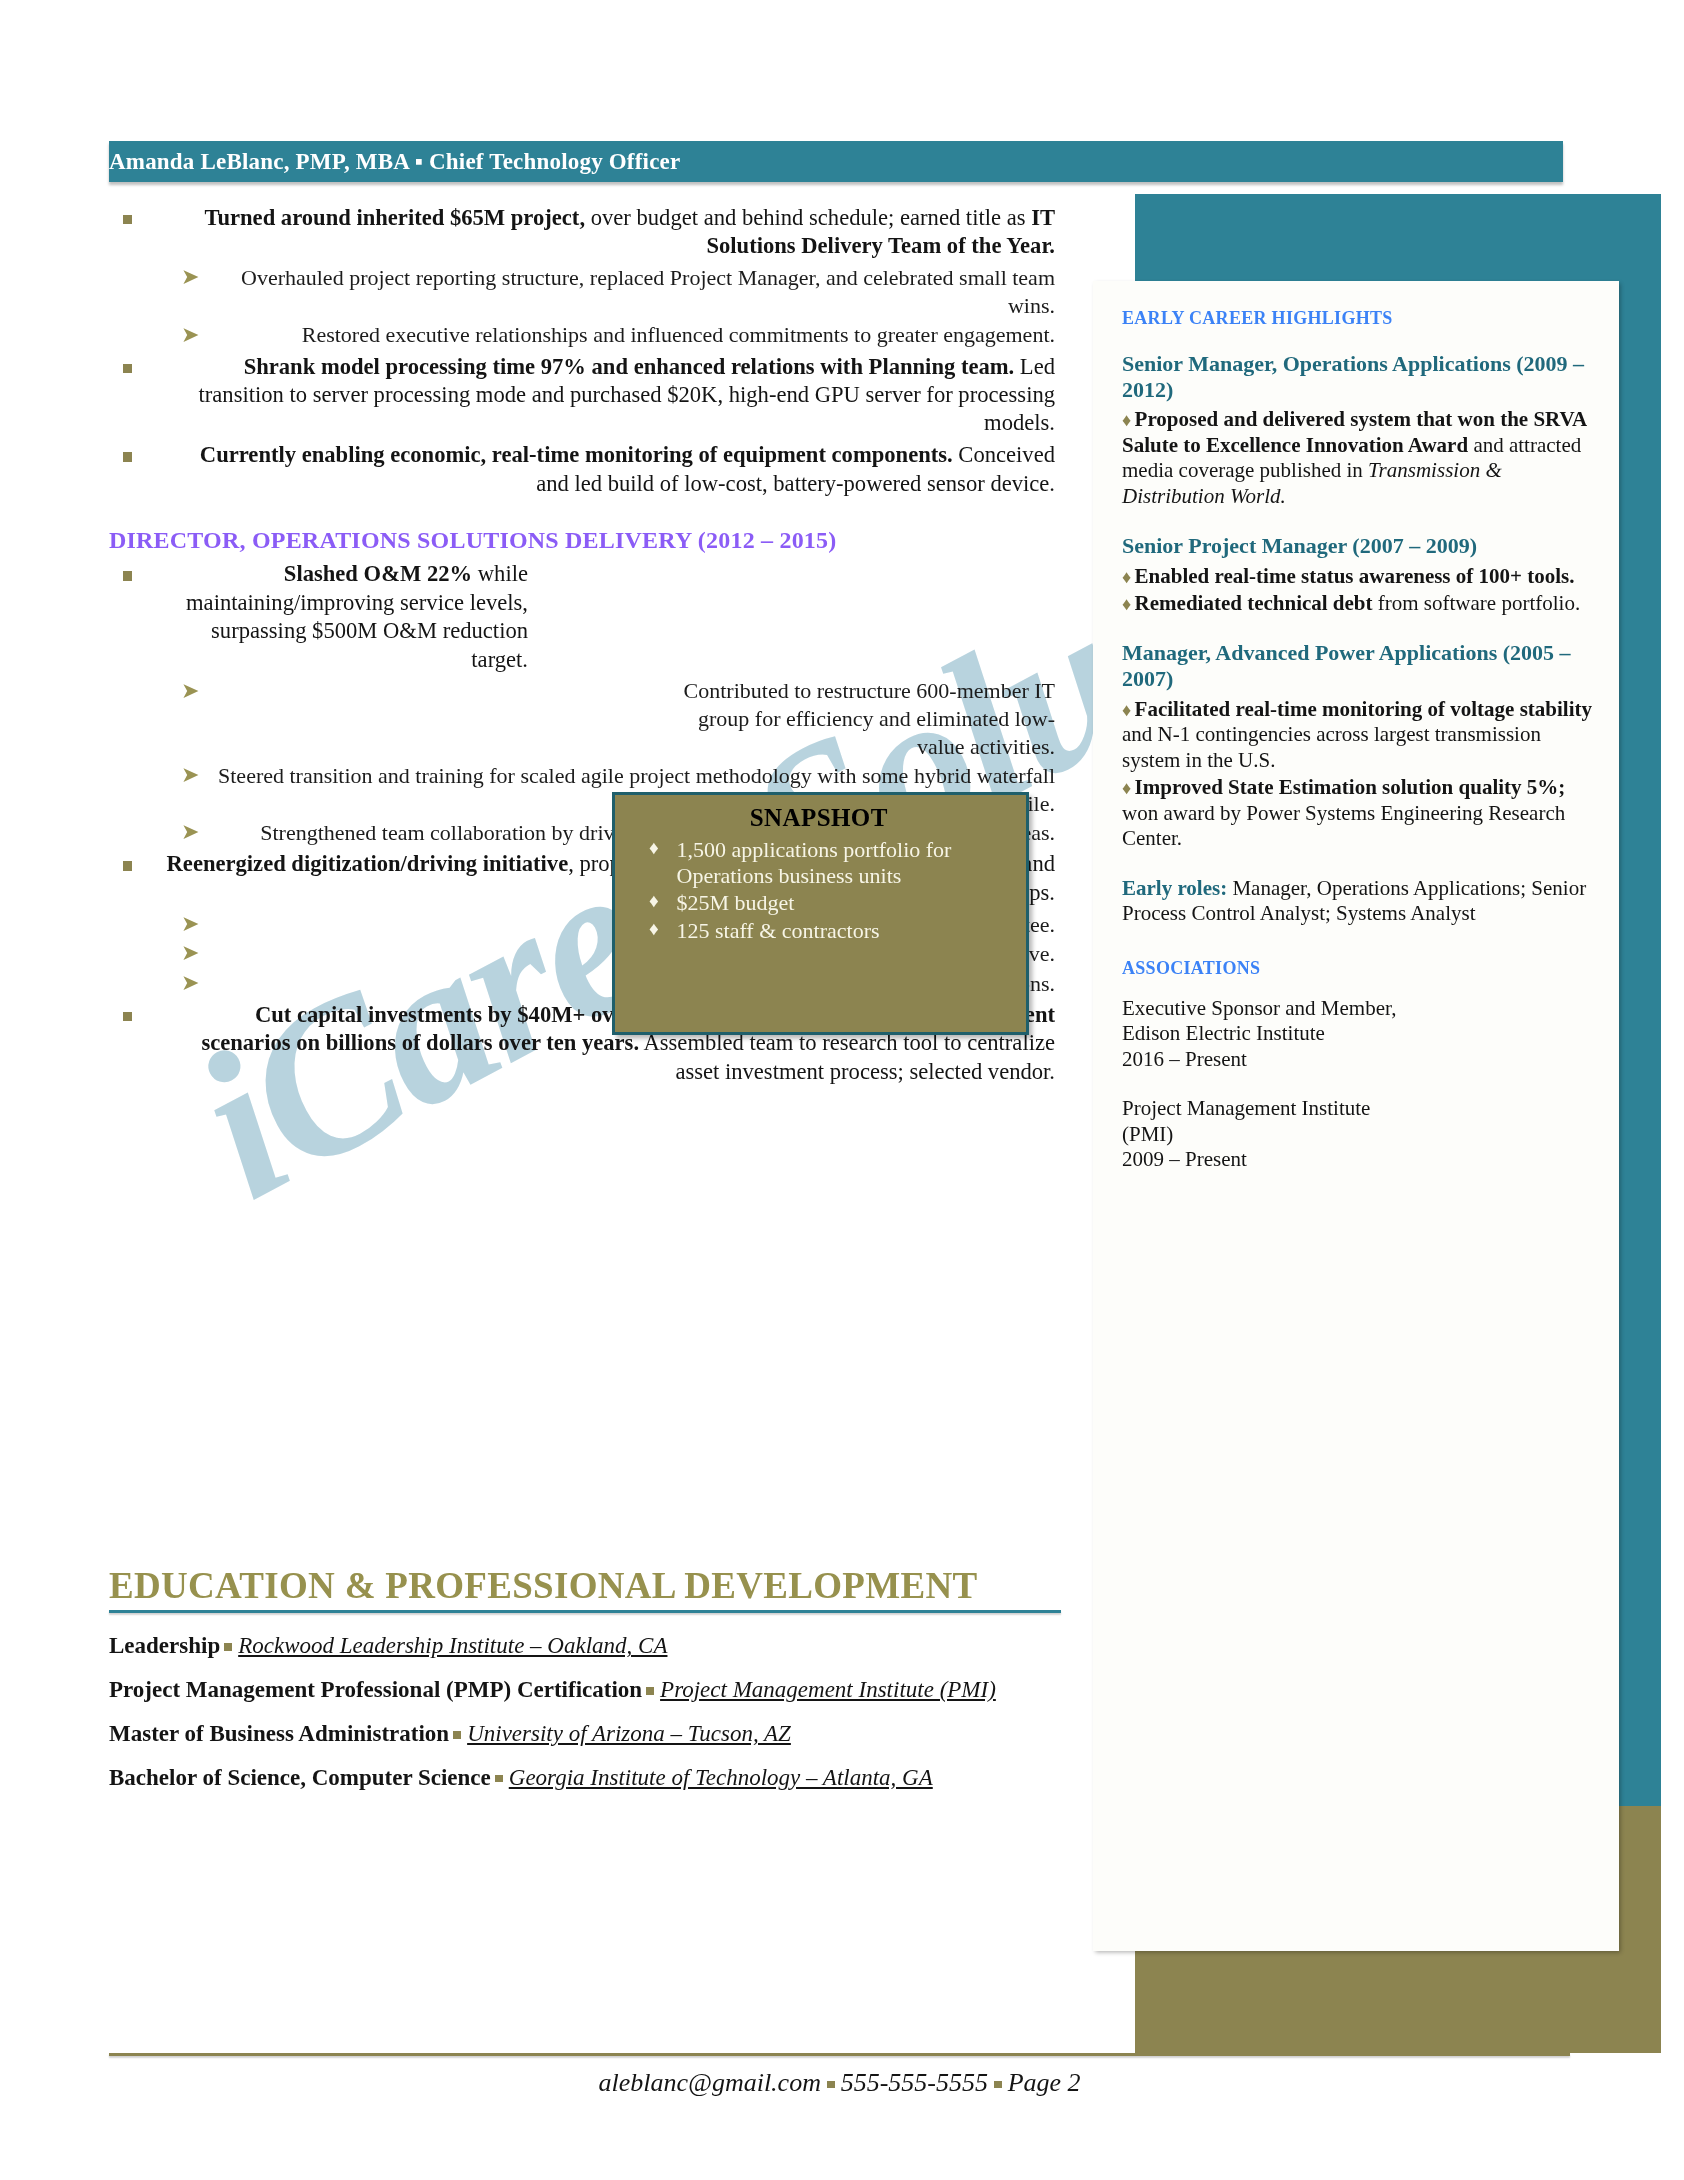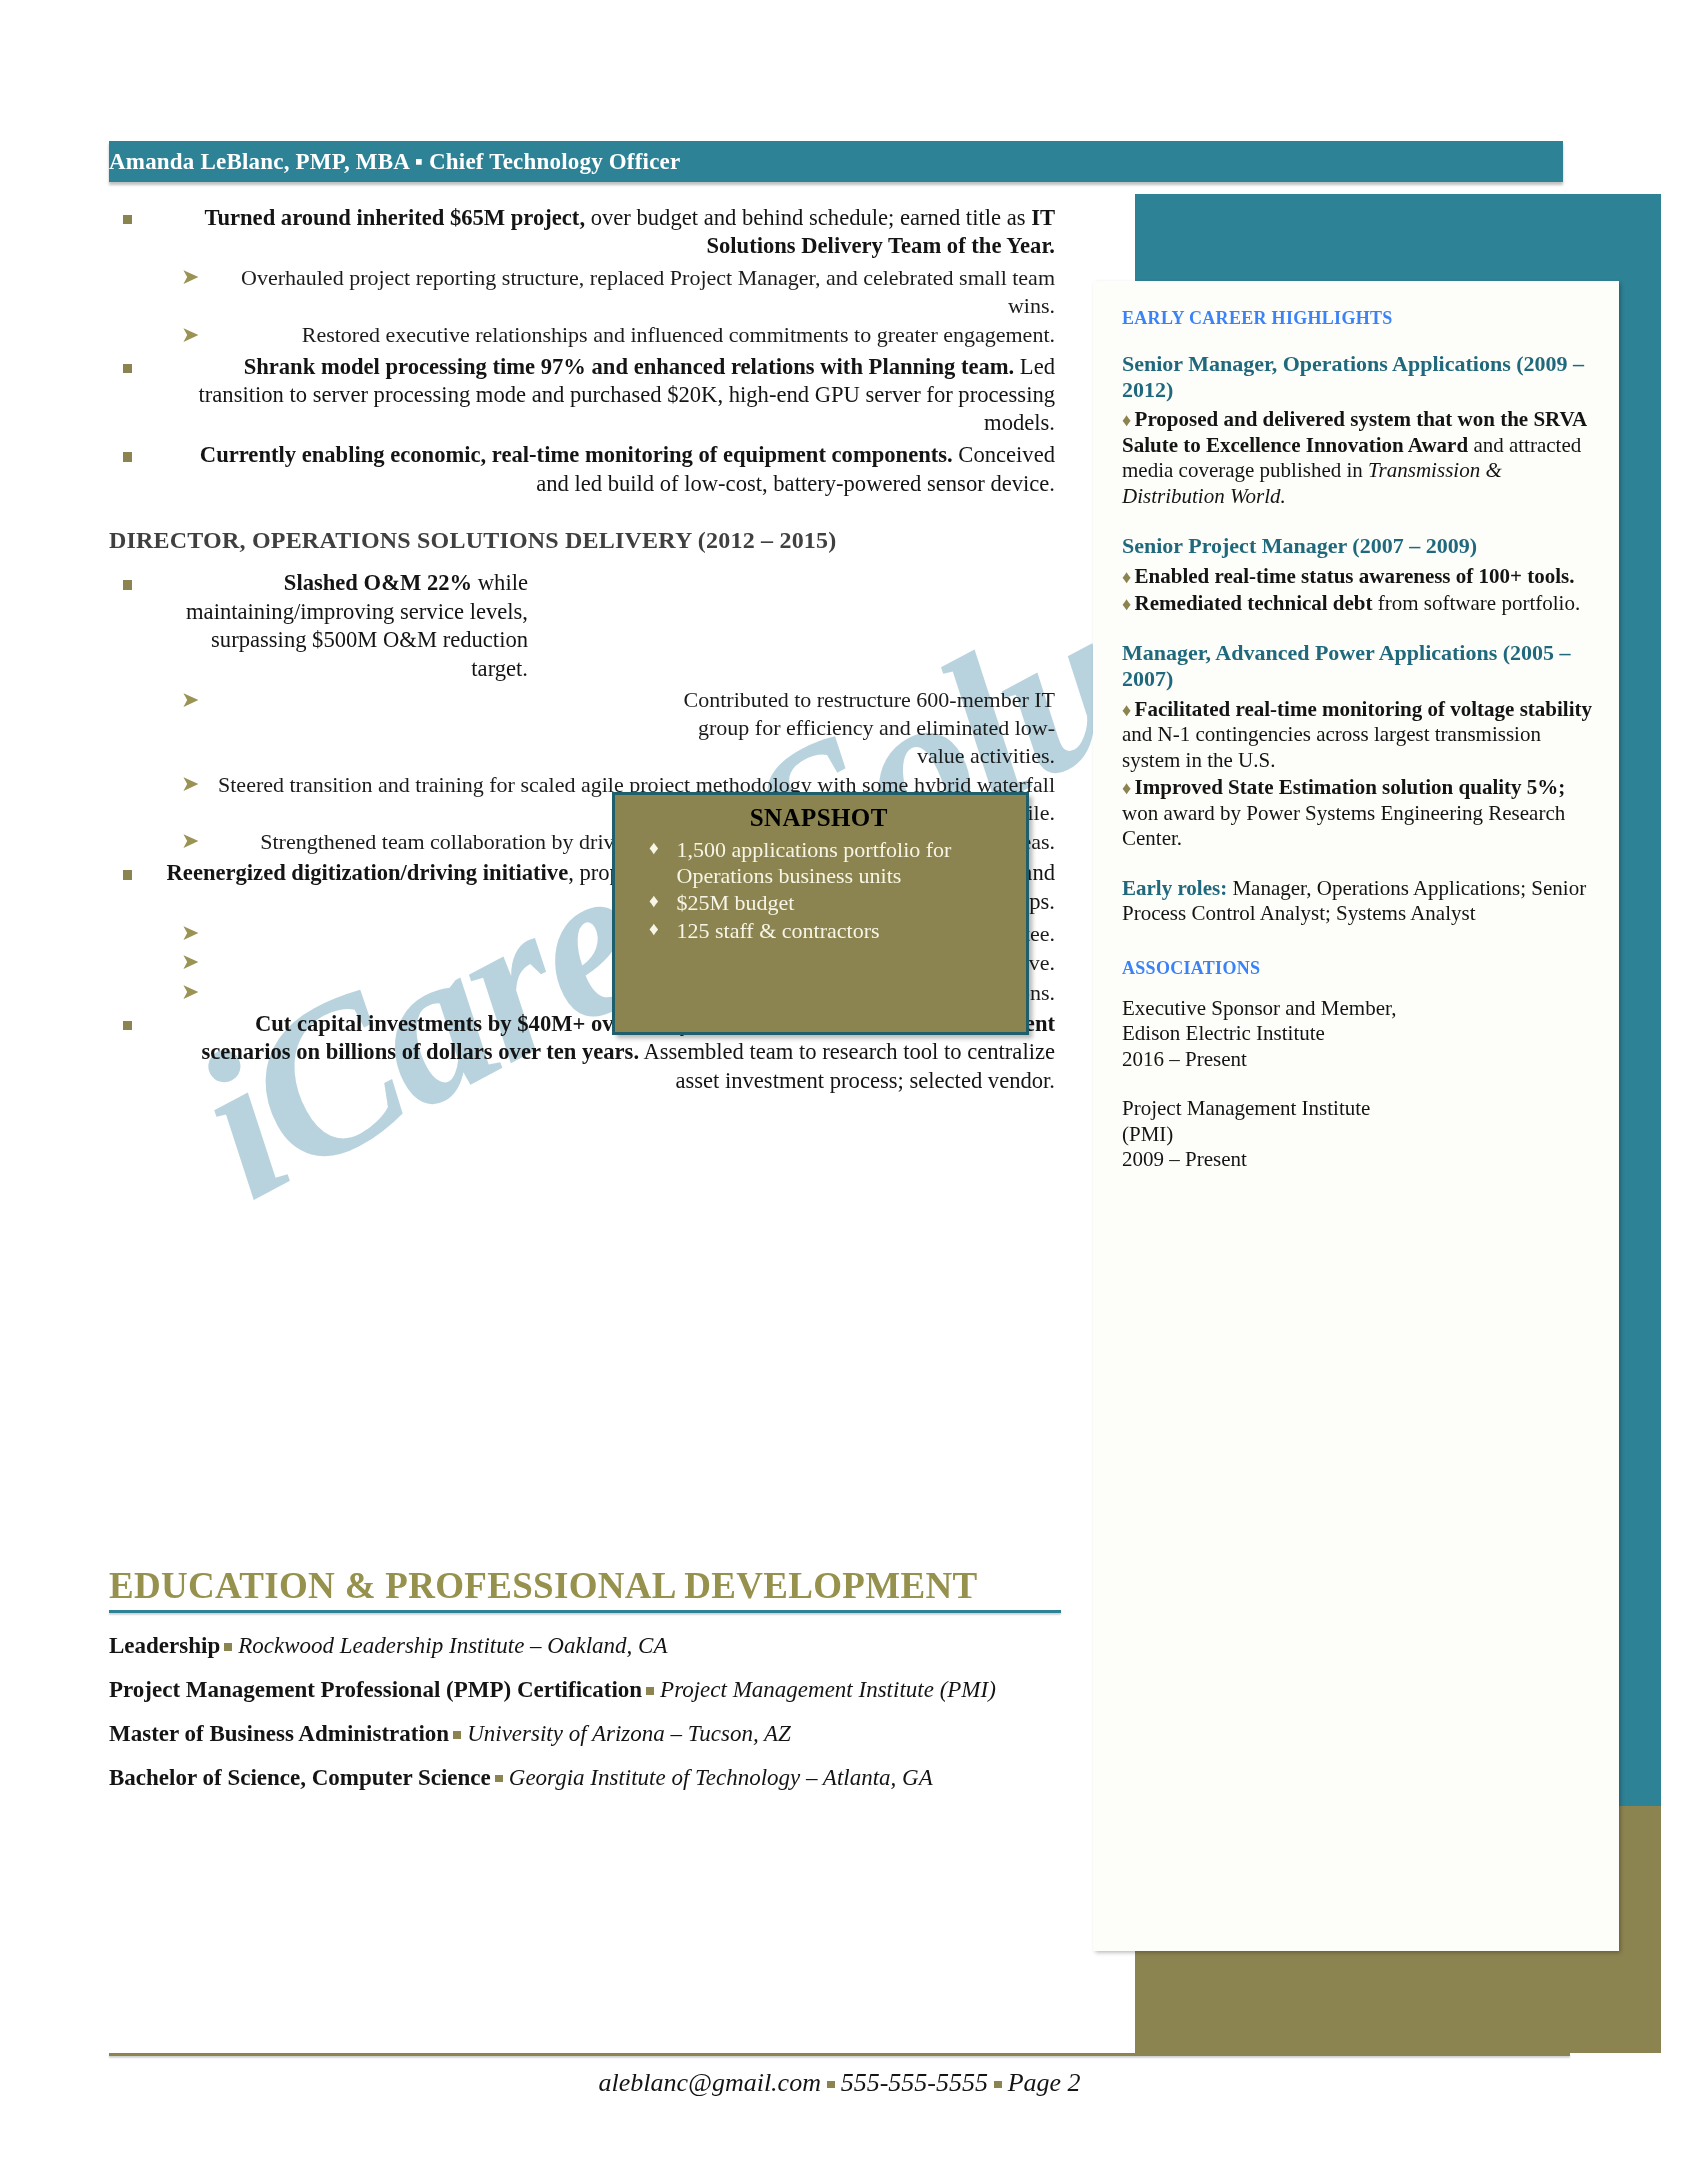--- a/index.html
+++ b/index.html
@@ -152,25 +152,25 @@
   }
   ul.lvl2 > li > .arrow {
     position:absolute;
     left:19px; top:-0.9px;
     color:#9a9353;
     font-size:22px;
     line-height:1.26;
   }
 
   .job-heading {
-    color:#404040;
+    color:#8b5cf6;
     font-size:24px;
     font-weight:bold;
     letter-spacing:0.2px;
-    margin:29px 0 15px 0;
+    margin:29px 0 6px 0;
   }
 
   
   .narrow { width:366px; }
   .narrow-l2 { width:400px; }
 
   
   #snapshot-box {
     position:absolute;
     left:612px; top:792px;
@@ -231,21 +231,21 @@
     color:#141414;
     margin-bottom:15.3px;
   }
   .edu-item .deg { font-weight:bold; }
   .edu-item .sep {
     display:inline-block;
     width:7.7px; height:7.7px;
     background:#8C8450;
     margin:0 6px 2.6px 4.3px;
   }
-  .edu-item .inst { font-style:italic; }
+  .edu-item .inst { font-style:italic;text-decoration:underline; }
 
   
   #footer-rule {
     position:absolute;
     left:109px; top:2053px;
     width:1461px; height:3.4px;
     background:#8C8450;
     box-shadow:0 1.7px 1.7px rgba(0,0,0,0.20);
     z-index:18;
   }

